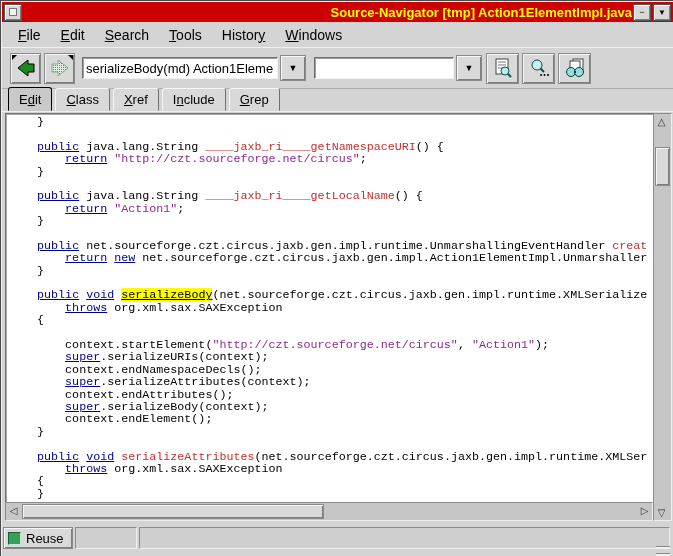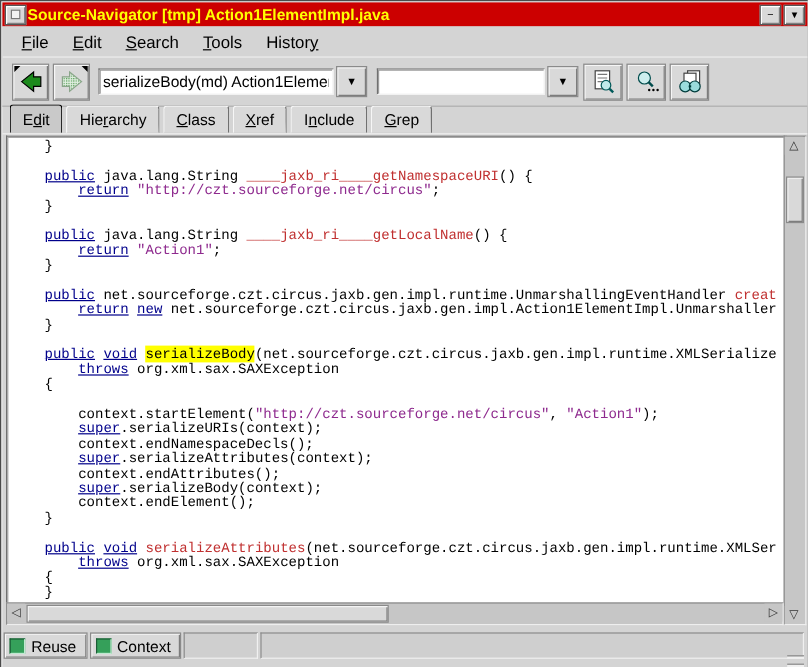--- a/index.html
+++ b/index.html
@@ -1,21 +1,21 @@
 <!DOCTYPE html>
 <html style="--titlebar-bg: #cc0000; --titlebar-fg: #ffff00; --keyword: #00008b; --string: #8e2a8e; --method: #c03030; --highlight-bg: #ffff00; --toggle-green: #35a05a; --arrow-green: #1c8a1c;"><head>
 <meta charset="utf-8">
 <style>
   html,body{margin:0;padding:0;background:#9a9a9a;font-family:"Liberation Sans",sans-serif;}
   .window{position:relative;width:673px;height:556px;background:#d4d4d4;border:1px solid #4a4a4a;
           box-shadow:inset 1px 1px 0 #efefef;overflow:hidden;}
   
   .titlebar{position:absolute;left:1px;top:1px;right:1px;height:20px;
             background:var(--titlebar-bg,#cc0000);display:flex;align-items:center;}
-  .titlebar-title{flex:1;text-align:left;color:var(--titlebar-fg,#ffff00);
+  .titlebar-title{flex:1;text-align:right;color:var(--titlebar-fg,#ffff00);
                   font-size:13px;font-weight:bold;white-space:nowrap;overflow:hidden;}
   .tb-btn{width:16px;height:15px;background:#d9d9d9;border:1px solid #555;
           box-shadow:inset 1px 1px 0 #fff, inset -1px -1px 0 #808080;
           display:flex;align-items:center;justify-content:center;
           font-size:9px;line-height:9px;color:#000;margin:0 1px;}
   .tb-menu-glyph{width:6px;height:6px;border:1px solid #777;background:#f2f2f2;}
   
   .menubar{position:absolute;left:1px;top:21px;right:1px;height:25px;display:flex;
            align-items:center;padding:0 6px;background:#d4d4d4;border-bottom:1px solid #bdbdbd;}
   .menu-item{padding:3px 10px;font-size:14px;color:#000;white-space:nowrap;text-align:right;}
@@ -49,21 +49,21 @@
   .editor{position:absolute;left:4px;top:112px;width:665px;height:406px;}
   .code{position:absolute;left:0;top:0;width:646px;height:389px;background:#fff;
         border:1px solid;border-color:#707070 #f4f4f4 #f4f4f4 #707070;
         box-shadow:inset 1px 1px 0 #a8a8a8;overflow:hidden;
         font-family:"Liberation Mono",monospace;font-size:11.7px;line-height:12.4px;
         padding:2px 0 0 3px;white-space:pre;color:#000;}
   .cl{height:12.4px;}
   .tok-k{color:var(--keyword,#00008b);text-decoration:underline;}
   .tok-s{color:var(--string,#8e2a8e);}
   .tok-m{color:var(--method,#c03030);}
-  .tok-h{color:#000;background:var(--highlight-bg,#ffff00);}
+  .tok-h{color:#000;background:var(--highlight-bg,#ffff00);text-decoration:underline;}
   
   .vscroll{position:absolute;left:648px;top:0;width:17px;height:406px;background:#c6c6c6;
            border:1px solid;border-color:#8c8c8c #eee #eee #8c8c8c;}
   .hscroll{position:absolute;left:0;top:389px;width:646px;height:17px;background:#c6c6c6;
            border:1px solid;border-color:#8c8c8c #eee #eee #8c8c8c;}
   .sb-arrow{position:absolute;display:flex;align-items:center;justify-content:center;
             font-size:10px;line-height:10px;color:#333;background:#c6c6c6;}
   .vscroll .sb-arrow{left:0;width:15px;height:15px;}
   .hscroll .sb-arrow{top:0;width:15px;height:15px;}
   .sb-thumb{position:absolute;background:#d9d9d9;border:1px solid #8a8a8a;
@@ -104,20 +104,21 @@
       <span style="font-size:8px;">▼</span>
     </div>
   </div>
 
   <div class="menubar">
     <div class="menu-item"><span class="mn">F</span>ile</div>
     <div class="menu-item"><span class="mn">E</span>dit</div>
     <div class="menu-item"><span class="mn">S</span>earch</div>
     <div class="menu-item"><span class="mn">T</span>ools</div>
     <div class="menu-item">Histor<span class="mn">y</span></div>
+    <div class="menu-item"><span class="mn">W</span>indows</div>
     <div class="menu-item menu-help"><span class="mn">H</span>elp</div>
   </div>
 
   <div class="toolbar">
     <div class="tool-btn">
       <span class="corner-tri left"></span>
       <svg width="22" height="22" viewBox="0 0 22 22">
         <polygon points="3,11 13,3 13,7 19,7 19,15 13,15 13,19" fill="#1c8a1c" stroke="#000" stroke-width="1"></polygon>
       </svg>
     </div>
@@ -173,21 +174,20 @@
         <rect x="6" y="4" width="10" height="12" fill="#fff" stroke="#444"></rect>
         <circle cx="7" cy="15" r="4.5" fill="#9adcdc" stroke="#003c3c"></circle>
         <circle cx="15" cy="15" r="4.5" fill="#9adcdc" stroke="#003c3c"></circle>
         <line x1="11" y1="14" x2="11" y2="16" stroke="#003c3c" stroke-width="2"></line>
       </svg>
     </div>
   </div>
 
   <div class="tabbar">
     <div class="tab selected">E<span class="mn">d</span>it</div>
-    <div class="tab">Hie<span class="mn">r</span>archy</div>
     <div class="tab"><span class="mn">C</span>lass</div>
     <div class="tab"><span class="mn">X</span>ref</div>
     <div class="tab">I<span class="mn">n</span>clude</div>
     <div class="tab"><span class="mn">G</span>rep</div>
   </div>
 
   <div class="editor">
     <div class="code"><div class="cl"><span>    }</span></div><div class="cl">&nbsp;</div><div class="cl"><span>    </span><span class="tok-k">public</span><span> java.lang.String </span><span class="tok-m">____jaxb_ri____getNamespaceURI</span><span>() {</span></div><div class="cl"><span>        </span><span class="tok-k">return</span><span> </span><span class="tok-s">"http://czt.sourceforge.net/circus"</span><span>;</span></div><div class="cl"><span>    }</span></div><div class="cl">&nbsp;</div><div class="cl"><span>    </span><span class="tok-k">public</span><span> java.lang.String </span><span class="tok-m">____jaxb_ri____getLocalName</span><span>() {</span></div><div class="cl"><span>        </span><span class="tok-k">return</span><span> </span><span class="tok-s">"Action1"</span><span>;</span></div><div class="cl"><span>    }</span></div><div class="cl">&nbsp;</div><div class="cl"><span>    </span><span class="tok-k">public</span><span> net.sourceforge.czt.circus.jaxb.gen.impl.runtime.UnmarshallingEventHandler </span><span class="tok-m">creat</span></div><div class="cl"><span>        </span><span class="tok-k">return</span><span> </span><span class="tok-k">new</span><span> net.sourceforge.czt.circus.jaxb.gen.impl.Action1ElementImpl.Unmarshaller</span></div><div class="cl"><span>    }</span></div><div class="cl">&nbsp;</div><div class="cl"><span>    </span><span class="tok-k">public</span><span> </span><span class="tok-k">void</span><span> </span><span class="tok-h">serializeBody</span><span>(net.sourceforge.czt.circus.jaxb.gen.impl.runtime.XMLSerialize</span></div><div class="cl"><span>        </span><span class="tok-k">throws</span><span> org.xml.sax.SAXException</span></div><div class="cl"><span>    {</span></div><div class="cl">&nbsp;</div><div class="cl"><span>        context.startElement(</span><span class="tok-s">"http://czt.sourceforge.net/circus"</span><span>, </span><span class="tok-s">"Action1"</span><span>);</span></div><div class="cl"><span>        </span><span class="tok-k">super</span><span>.serializeURIs(context);</span></div><div class="cl"><span>        context.endNamespaceDecls();</span></div><div class="cl"><span>        </span><span class="tok-k">super</span><span>.serializeAttributes(context);</span></div><div class="cl"><span>        context.endAttributes();</span></div><div class="cl"><span>        </span><span class="tok-k">super</span><span>.serializeBody(context);</span></div><div class="cl"><span>        context.endElement();</span></div><div class="cl"><span>    }</span></div><div class="cl">&nbsp;</div><div class="cl"><span>    </span><span class="tok-k">public</span><span> </span><span class="tok-k">void</span><span> </span><span class="tok-m">serializeAttributes</span><span>(net.sourceforge.czt.circus.jaxb.gen.impl.runtime.XMLSer</span></div><div class="cl"><span>        </span><span class="tok-k">throws</span><span> org.xml.sax.SAXException</span></div><div class="cl"><span>    {</span></div><div class="cl"><span>    }</span></div></div>
 
     <div class="vscroll">
@@ -209,22 +209,18 @@
         <span>▷</span>
       </div>
     </div>
   </div>
 
   <div class="statusbar">
     <div class="toggle-btn">
       <span class="toggle-ind"></span>
       <span>Reuse</span>
     </div>
-    <div class="toggle-btn">
-      <span class="toggle-ind"></span>
-      <span>Context</span>
-    </div>
     <div class="status-panel small"></div>
     <div class="status-panel large"></div>
   </div>
 
   <div class="resize-grip"></div>
 </div>
 
 </body></html>

